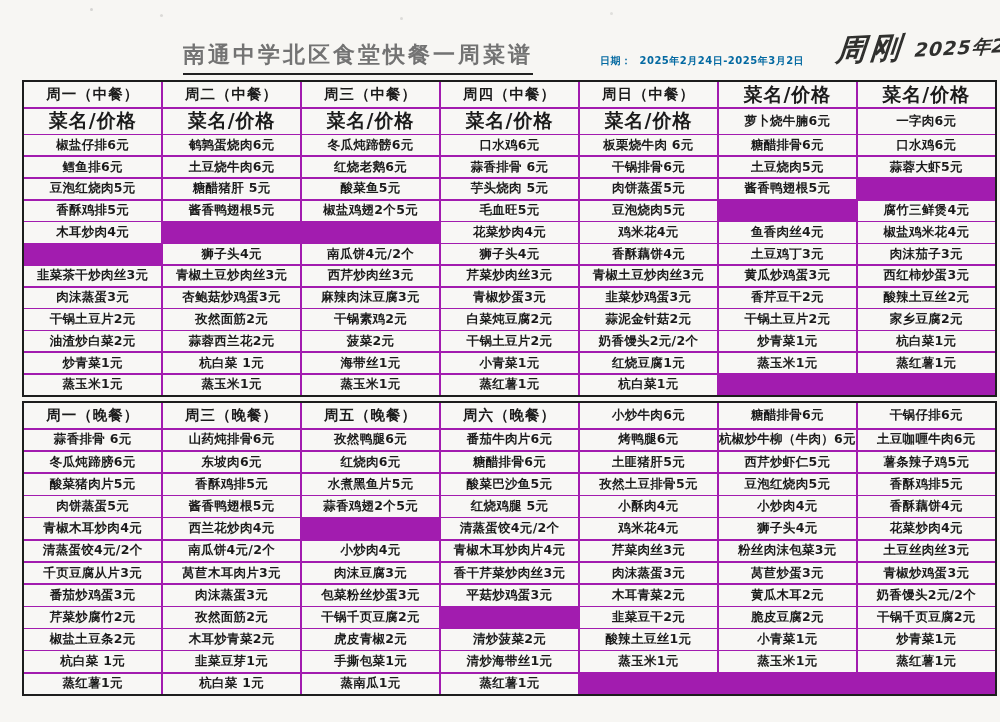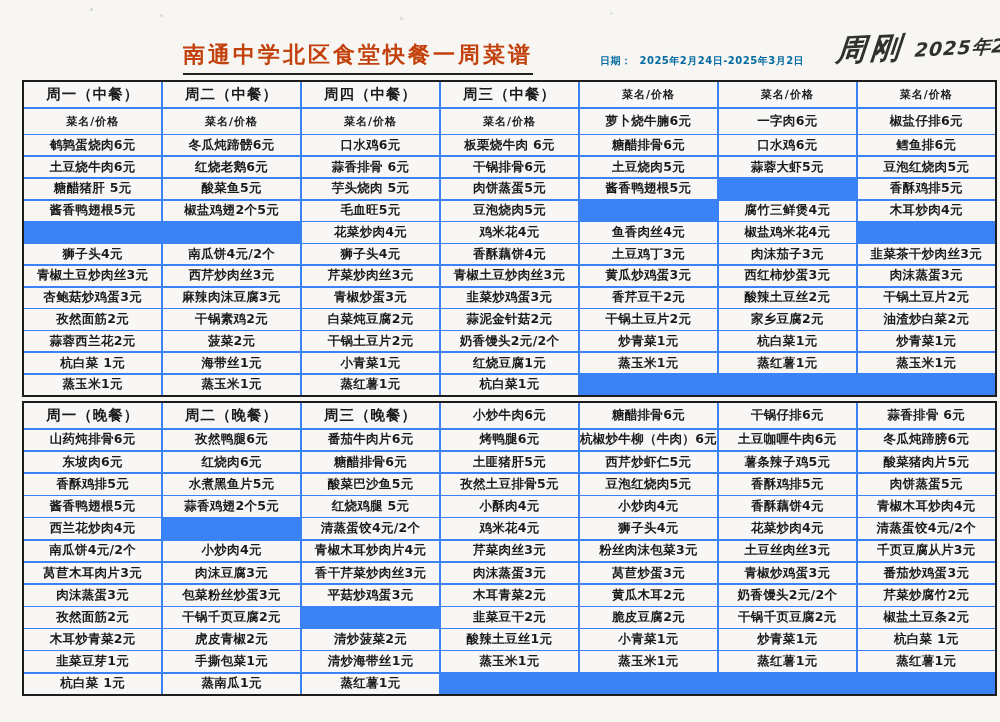--- a/index.html
+++ b/index.html
@@ -20,21 +20,21 @@
     background:rgba(60,60,60,.18);
     box-shadow: 70px 6px 0 rgba(60,60,60,.15), 310px 9px 0 rgba(60,60,60,.14),
       520px 4px 0 rgba(60,60,60,.12), 250px 660px 0 rgba(60,60,60,.12),
       840px 630px 0 rgba(60,60,60,.14), 930px 320px 0 rgba(60,60,60,.12),
       420px 120px 1px rgba(60,60,60,.10), 640px 400px 0 rgba(60,60,60,.10);
     left:90px;top:8px;
   }
   .topbar{position:absolute;left:0;top:0;width:100%;height:78px;}
   .title{
     position:absolute;left:183px;top:40px;margin:0;
-    font-size:22px;font-weight:700;color:#c2410c;
+    font-size:22px;font-weight:700;color:#737373;
     letter-spacing:3px;
     border-bottom:2.5px solid #222;padding-bottom:3px;
   }
   .date-line{
     position:absolute;left:600px;top:54px;
     font-size:10px;font-weight:700;color:#0369a1;letter-spacing:.5px;
     white-space:nowrap;
   }
   .date-line .lbl{margin-right:8px;}
   .handwriting{
@@ -42,34 +42,34 @@
     transform:rotate(-3deg) skewX(-8deg);
     color:#30302e;white-space:nowrap;
     font-style:italic;
   }
   .hw-name{font-size:30px;font-weight:700;letter-spacing:4px;}
   .hw-date{font-size:19px;font-weight:600;letter-spacing:1px;margin-left:6px;}
 
   .menu-table{
     position:absolute;left:22px;width:971px;
     display:grid;
-    background:#3b82f6;
+    background:#a21caf;
     border:2px solid #1d1d1d;
     grid-gap:1.6px;
   }
   #lunch-table{top:80px;grid-template-rows:25px 25px repeat(12,20.2px);}
   #dinner-table{top:401px;grid-template-rows:25px repeat(12,20.6px);}
   .menu-table > div{
     background:#f8f7f5;
     display:flex;align-items:center;justify-content:center;
     color:#1b1b1b;
     white-space:nowrap;overflow:hidden;
   }
   .day-header{font-size:14.5px;font-weight:700;letter-spacing:1px;}
-  .subheader{font-size:11px;font-weight:700;letter-spacing:1px;}
+  .subheader{font-size:19px;font-weight:700;letter-spacing:1px;}
   .dish{font-size:12.5px;font-weight:700;letter-spacing:.3px;}
   .dish.shaded{background:#d9d8d6;margin-top:48px;}
 </style>
 </head>
 <body>
 
 <div class="sheet">
   <span class="noise"></span>
 
   <div class="topbar">
@@ -79,22 +79,23 @@
     </div>
     <div class="handwriting">
       <span class="hw-name">周刚</span>
       <span class="hw-date">2025年2月22日</span>
     </div>
   </div>
 
   <div id="lunch-table" class="menu-table" style="grid-template-columns: repeat(7, 1fr);">
       <div class="day-header">周一（中餐）</div>
       <div class="day-header">周二（中餐）</div>
+      <div class="day-header">周三（中餐）</div>
       <div class="day-header">周四（中餐）</div>
-      <div class="day-header">周三（中餐）</div>
+      <div class="day-header">周日（中餐）</div>
       <div class="subheader">菜名/价格</div>
       <div class="subheader">菜名/价格</div>
       <div class="subheader">菜名/价格</div>
       <div class="subheader">菜名/价格</div>
       <div class="subheader">菜名/价格</div>
       <div class="subheader">菜名/价格</div>
       <div class="subheader">菜名/价格</div>
       <div class="dish">萝卜烧牛腩6元</div>
       <div class="dish">一字肉6元</div>
       <div class="dish">椒盐仔排6元</div>
@@ -175,22 +176,23 @@
       <div class="dish">蒸玉米1元</div>
       <div class="dish">蒸红薯1元</div>
       <div class="dish">蒸玉米1元</div>
       <div class="dish">蒸玉米1元</div>
       <div class="dish">蒸玉米1元</div>
       <div class="dish">蒸红薯1元</div>
       <div class="dish">杭白菜1元</div>
     </div>
   <div id="dinner-table" class="menu-table" style="grid-template-columns: repeat(7, 1fr); text-align: right;">
       <div class="day-header">周一（晚餐）</div>
-      <div class="day-header">周二（晚餐）</div>
       <div class="day-header">周三（晚餐）</div>
+      <div class="day-header">周五（晚餐）</div>
+      <div class="day-header">周六（晚餐）</div>
       <div class="dish">小炒牛肉6元</div>
       <div class="dish">糖醋排骨6元</div>
       <div class="dish">干锅仔排6元</div>
       <div class="dish">蒜香排骨 6元</div>
       <div class="dish">山药炖排骨6元</div>
       <div class="dish">孜然鸭腿6元</div>
       <div class="dish">番茄牛肉片6元</div>
       <div class="dish">烤鸭腿6元</div>
       <div class="dish">杭椒炒牛柳（牛肉）6元</div>
       <div class="dish">土豆咖喱牛肉6元</div>

